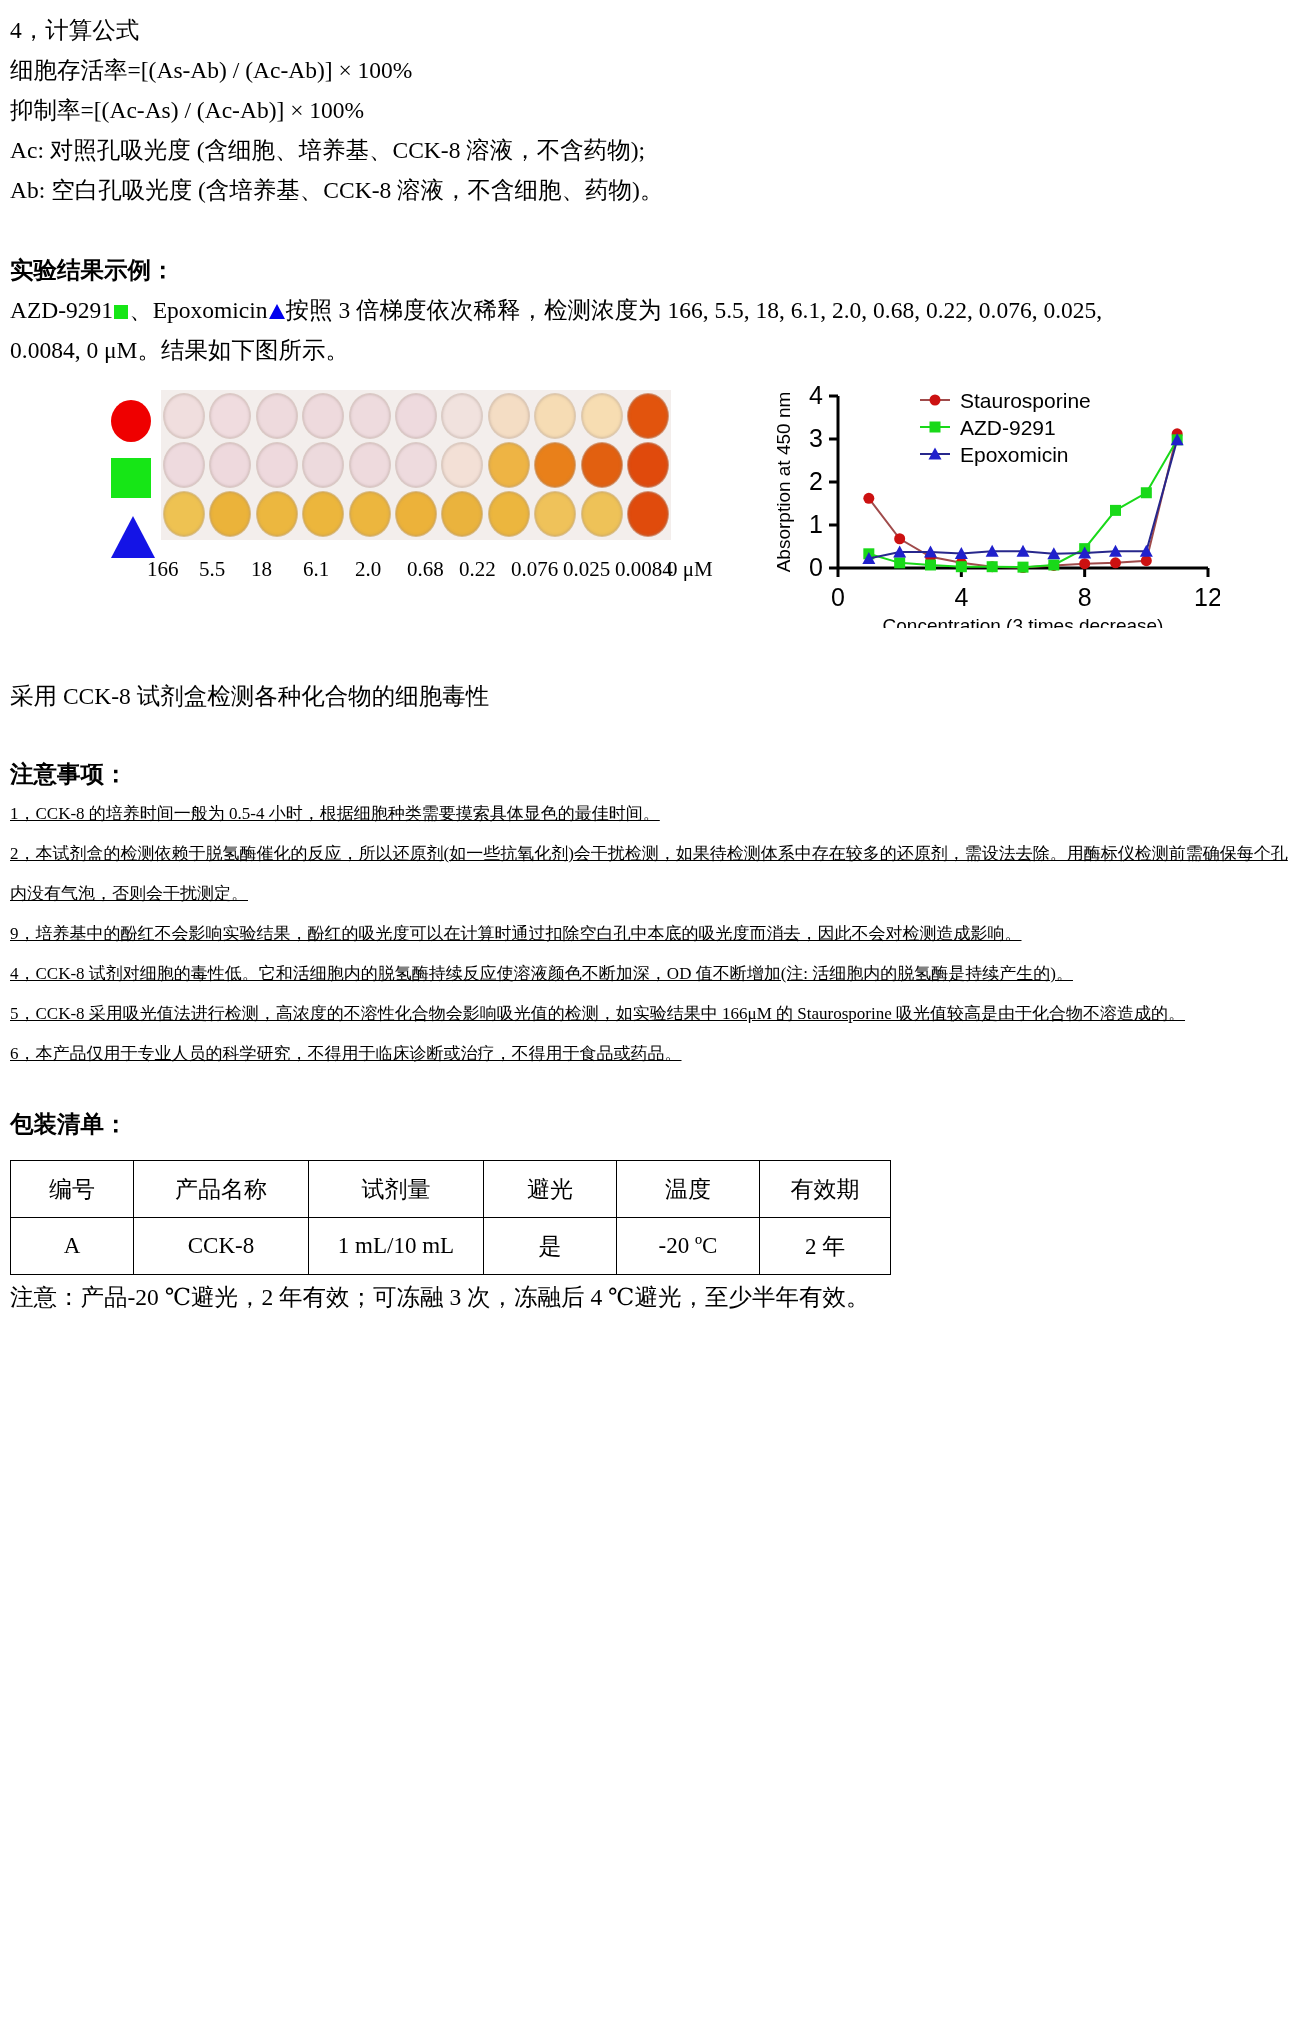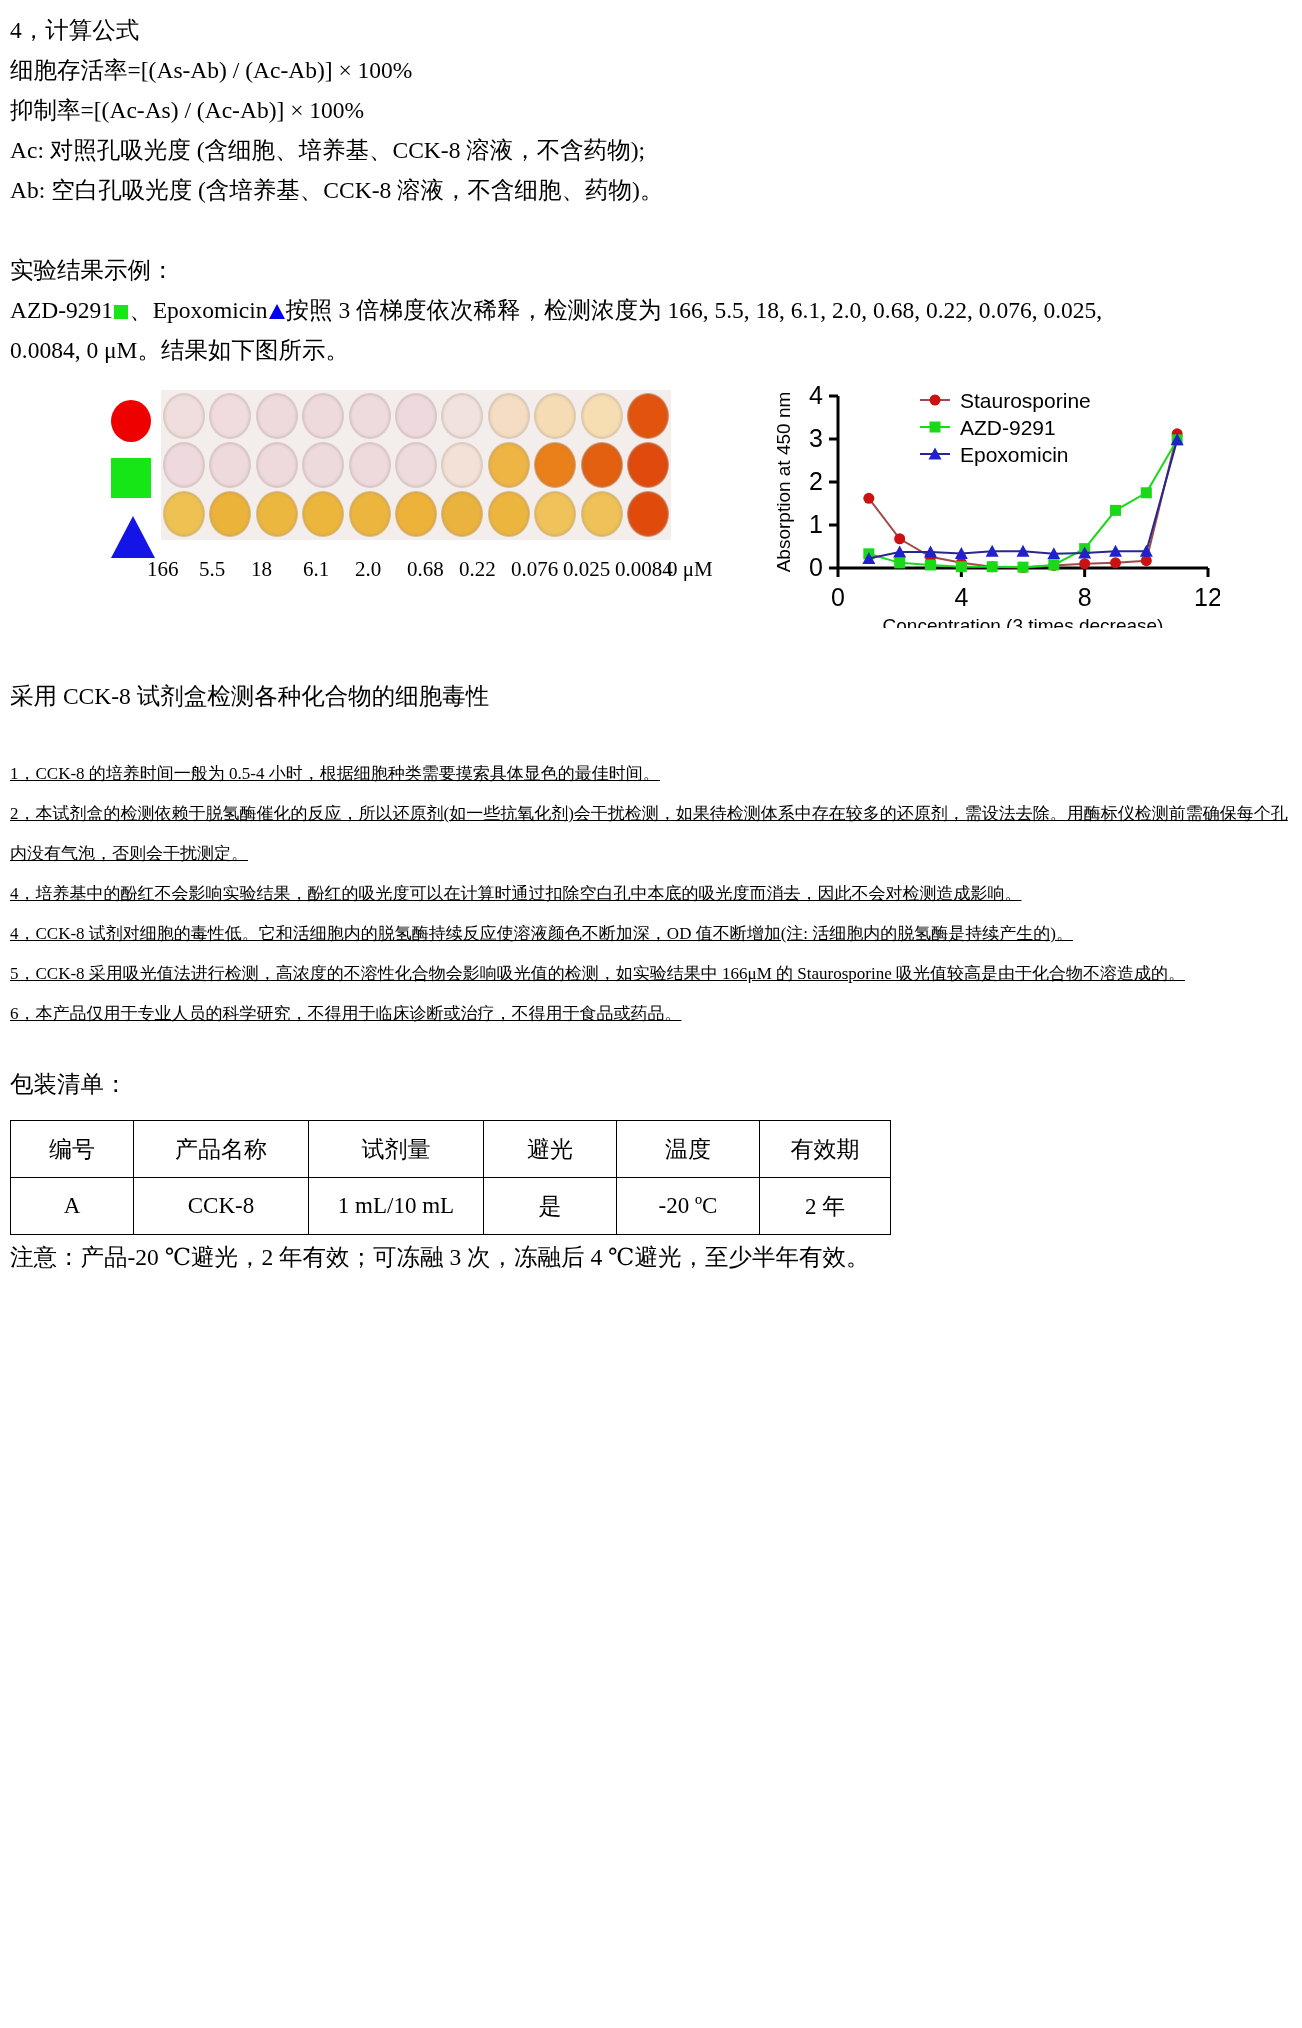--- a/index.html
+++ b/index.html
@@ -33,21 +33,21 @@
     line-height: 40px;
     white-space: nowrap;
     letter-spacing: 0px;
   }
   .line-wrap {
     font-size: 17px;
     line-height: 40px;
     text-decoration: underline;
   }
   .bold {
-    font-weight: normal;
+    font-weight: bold;
   }
   .gap-md { height: 30px; }
   .gap-lg { height: 40px; }
 
   
   .mk {
     display: inline-block;
     vertical-align: -1px;
     margin: 0 1px;
   }
@@ -335,23 +335,24 @@
               <text x="190" y="84" font-size="21" font-family="Liberation Sans, sans-serif" fill="#000">Epoxomicin</text>
             </g>
           </svg>
     </div>
   </div>
 
   <div class="fig-caption">采用 CCK-8 试剂盒检测各种化合物的细胞毒性</div>
 
   <div class="gap-lg"></div>
 
+  <div class="line bold">注意事项：</div>
   <div class="line-wrap">1，CCK-8 的培养时间一般为 0.5-4 小时，根据细胞种类需要摸索具体显色的最佳时间。</div>
   <div class="line-wrap">2，本试剂盒的检测依赖于脱氢酶催化的反应，所以还原剂(如一些抗氧化剂)会干扰检测，如果待检测体系中存在较多的还原剂，需设法去除。用酶标仪检测前需确保每个孔内没有气泡，否则会干扰测定。</div>
-  <div class="line-wrap">4，培养基中的酚红不会影响实验结果，酚红的吸光度可以在计算时通过扣除空白孔中本底的吸光度而消去，因此不会对检测造成影响。</div>
+  <div class="line-wrap">9，培养基中的酚红不会影响实验结果，酚红的吸光度可以在计算时通过扣除空白孔中本底的吸光度而消去，因此不会对检测造成影响。</div>
   <div class="line-wrap">4，CCK-8 试剂对细胞的毒性低。它和活细胞内的脱氢酶持续反应使溶液颜色不断加深，OD 值不断增加(注: 活细胞内的脱氢酶是持续产生的)。</div>
   <div class="line-wrap">5，CCK-8 采用吸光值法进行检测，高浓度的不溶性化合物会影响吸光值的检测，如实验结果中 166μM 的 Staurosporine 吸光值较高是由于化合物不溶造成的。</div>
   <div class="line-wrap">6，本产品仅用于专业人员的科学研究，不得用于临床诊断或治疗，不得用于食品或药品。</div>
 
   <div class="gap-md"></div>
 
   <div class="line bold">包装清单：</div>
 
   <table class="pack">
     <colgroup>

